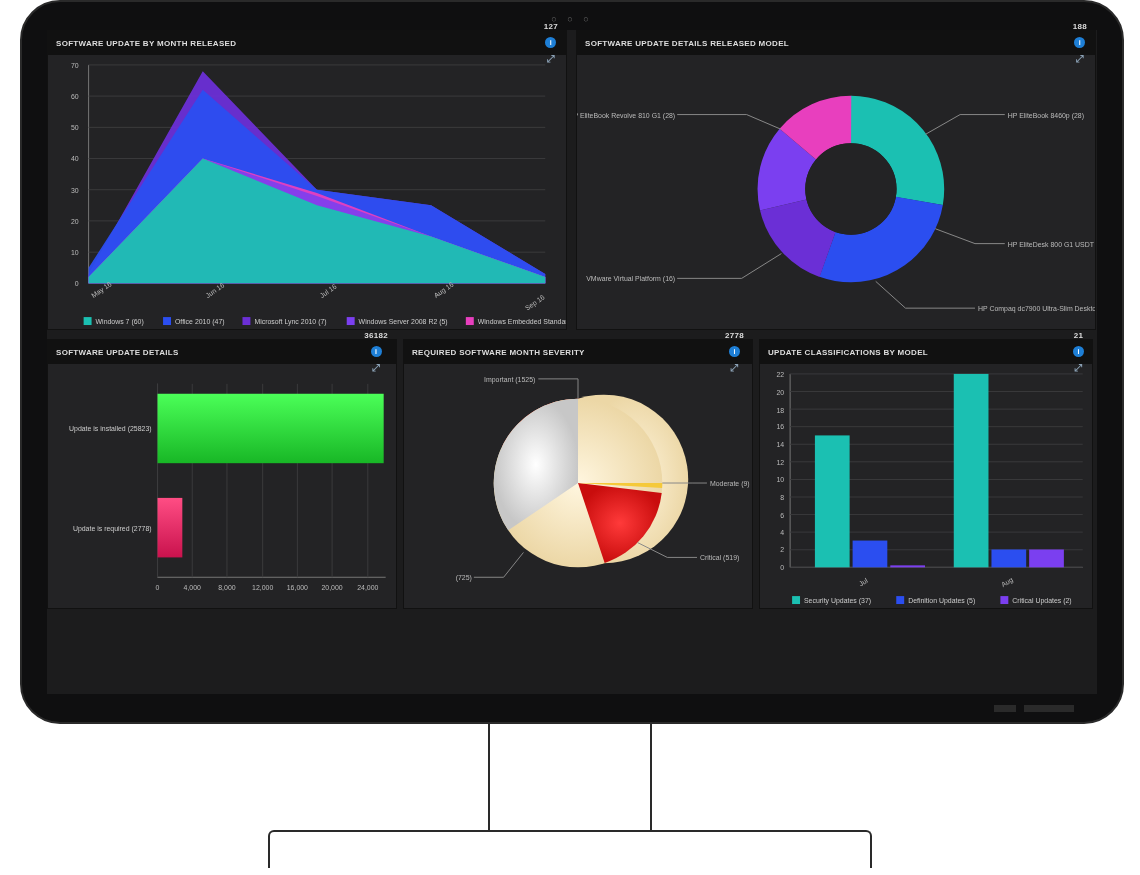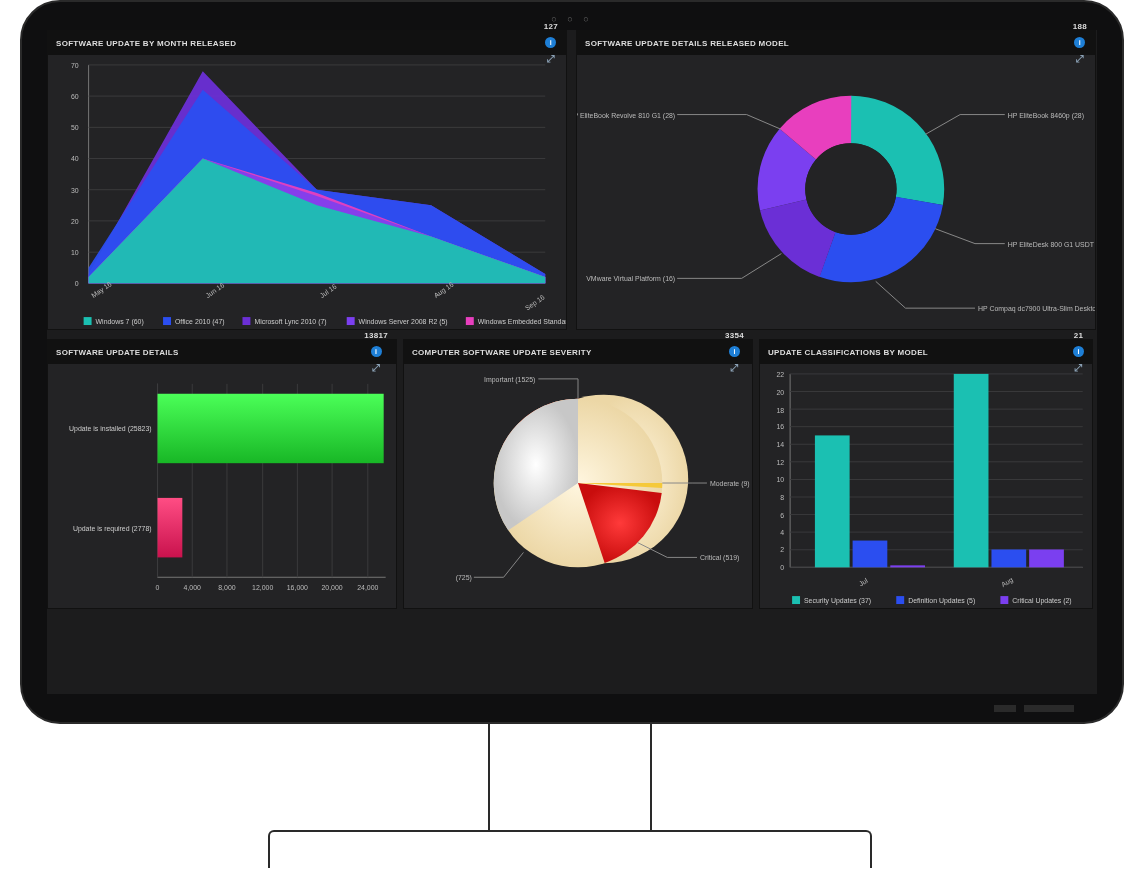--- a/index.html
+++ b/index.html
@@ -157,21 +157,21 @@
           </svg>
         </div>
       </div>
 
       <div class="row2">
 
         <div class="panel">
           <div class="panel-header">
             <span>SOFTWARE UPDATE DETAILS</span>
             <span class="right">
-              <span>13817</span>
+              <span>36182</span>
               <span class="info-icon">i</span>
               <span class="max-icon">⤢</span>
             </span>
           </div>
           <div class="chart-body">
             <svg viewBox="0 0 350 246">
               <line class="axis-line" x1="110" y1="20" x2="110" y2="215"></line>
               <line class="axis-line" x1="110" y1="215" x2="340" y2="215"></line>
               <g class="grid-line">
                 <line x1="110" y1="20" x2="110" y2="215"></line>
@@ -204,23 +204,23 @@
               <text class="axis-label" x="216" y="228" text-anchor="middle">12,000</text>
               <text class="axis-label" x="251" y="228" text-anchor="middle">16,000</text>
               <text class="axis-label" x="286" y="228" text-anchor="middle">20,000</text>
               <text class="axis-label" x="322" y="228" text-anchor="middle">24,000</text>
             </svg>
           </div>
         </div>
 
         <div class="panel">
           <div class="panel-header">
-            <span>COMPUTER SOFTWARE UPDATE SEVERITY</span>
+            <span>REQUIRED SOFTWARE MONTH SEVERITY</span>
             <span class="right">
-              <span>3354</span>
+              <span>2778</span>
               <span class="info-icon">i</span>
               <span class="max-icon">⤢</span>
             </span>
           </div>
           <div class="chart-body">
             <svg viewBox="0 0 350 246">
               <defs>
                 <radialGradient id="cream">
                     <stop offset="0" stop-color="#fff6df"></stop>
                     <stop offset="1" stop-color="#ecd7a6"></stop>

